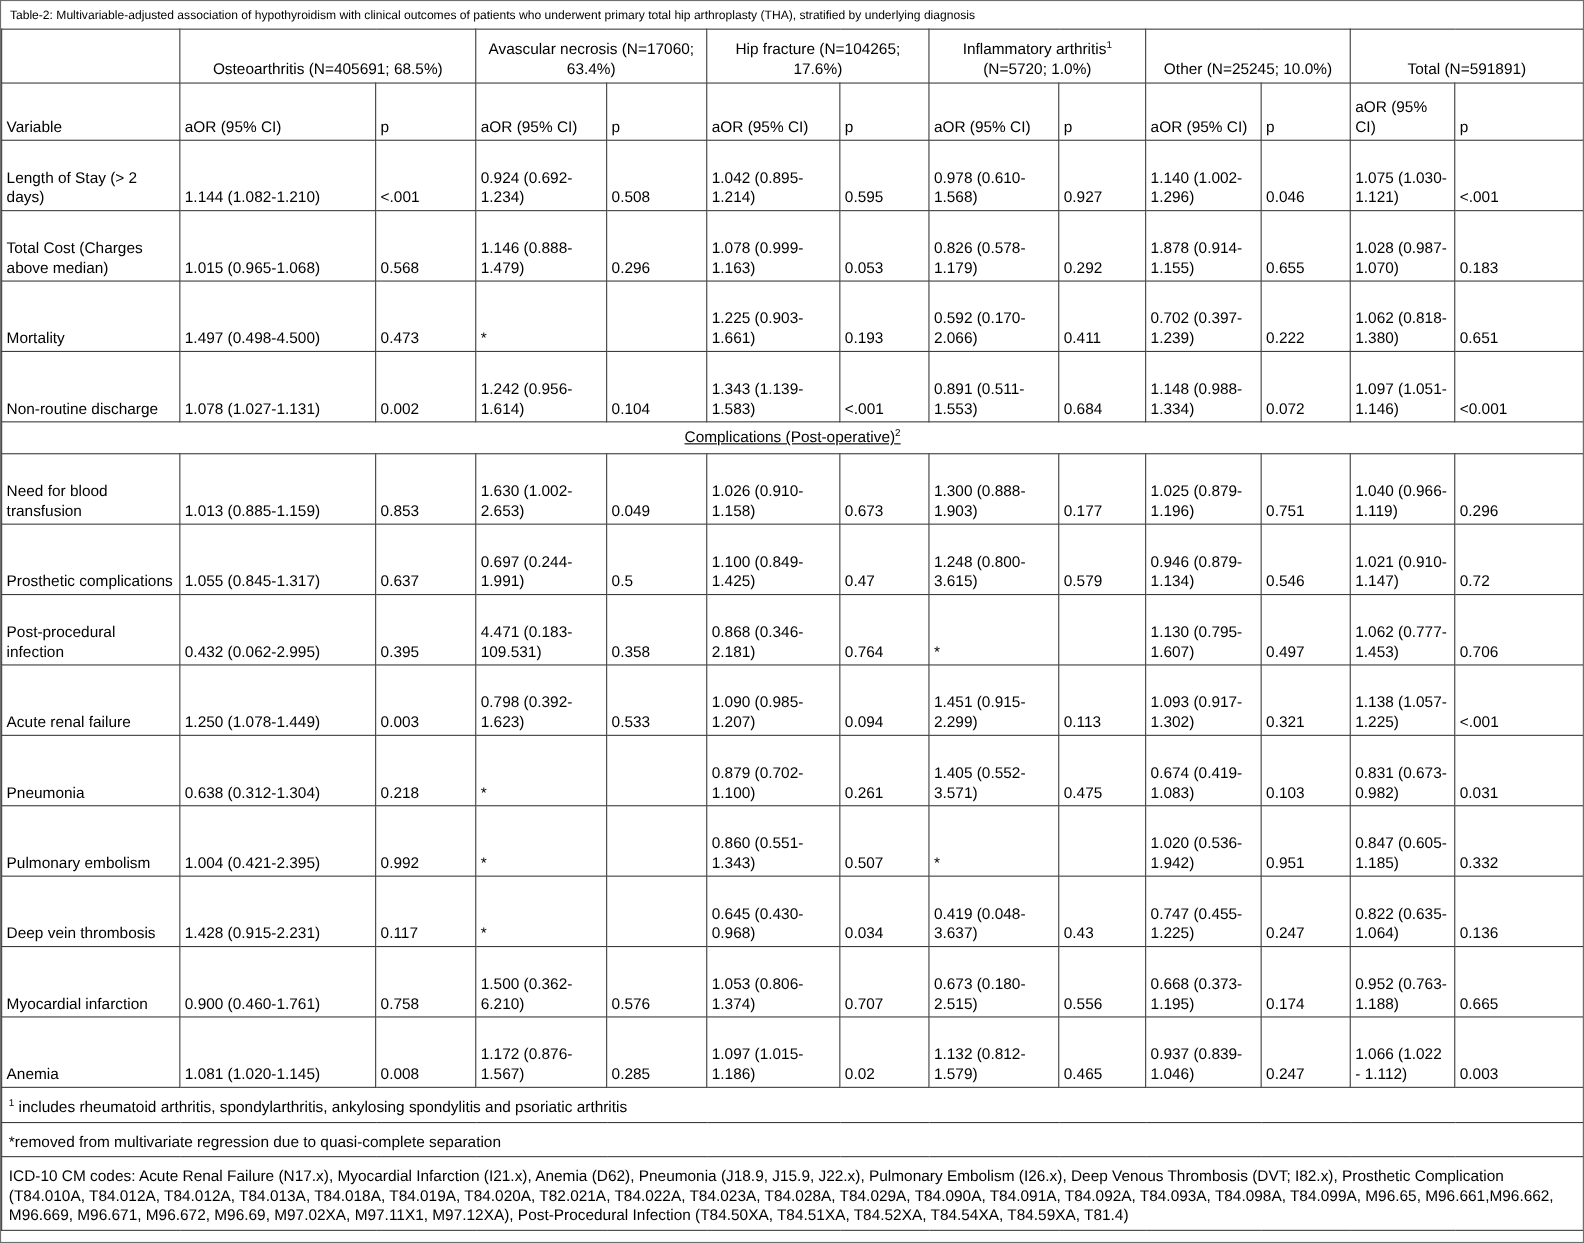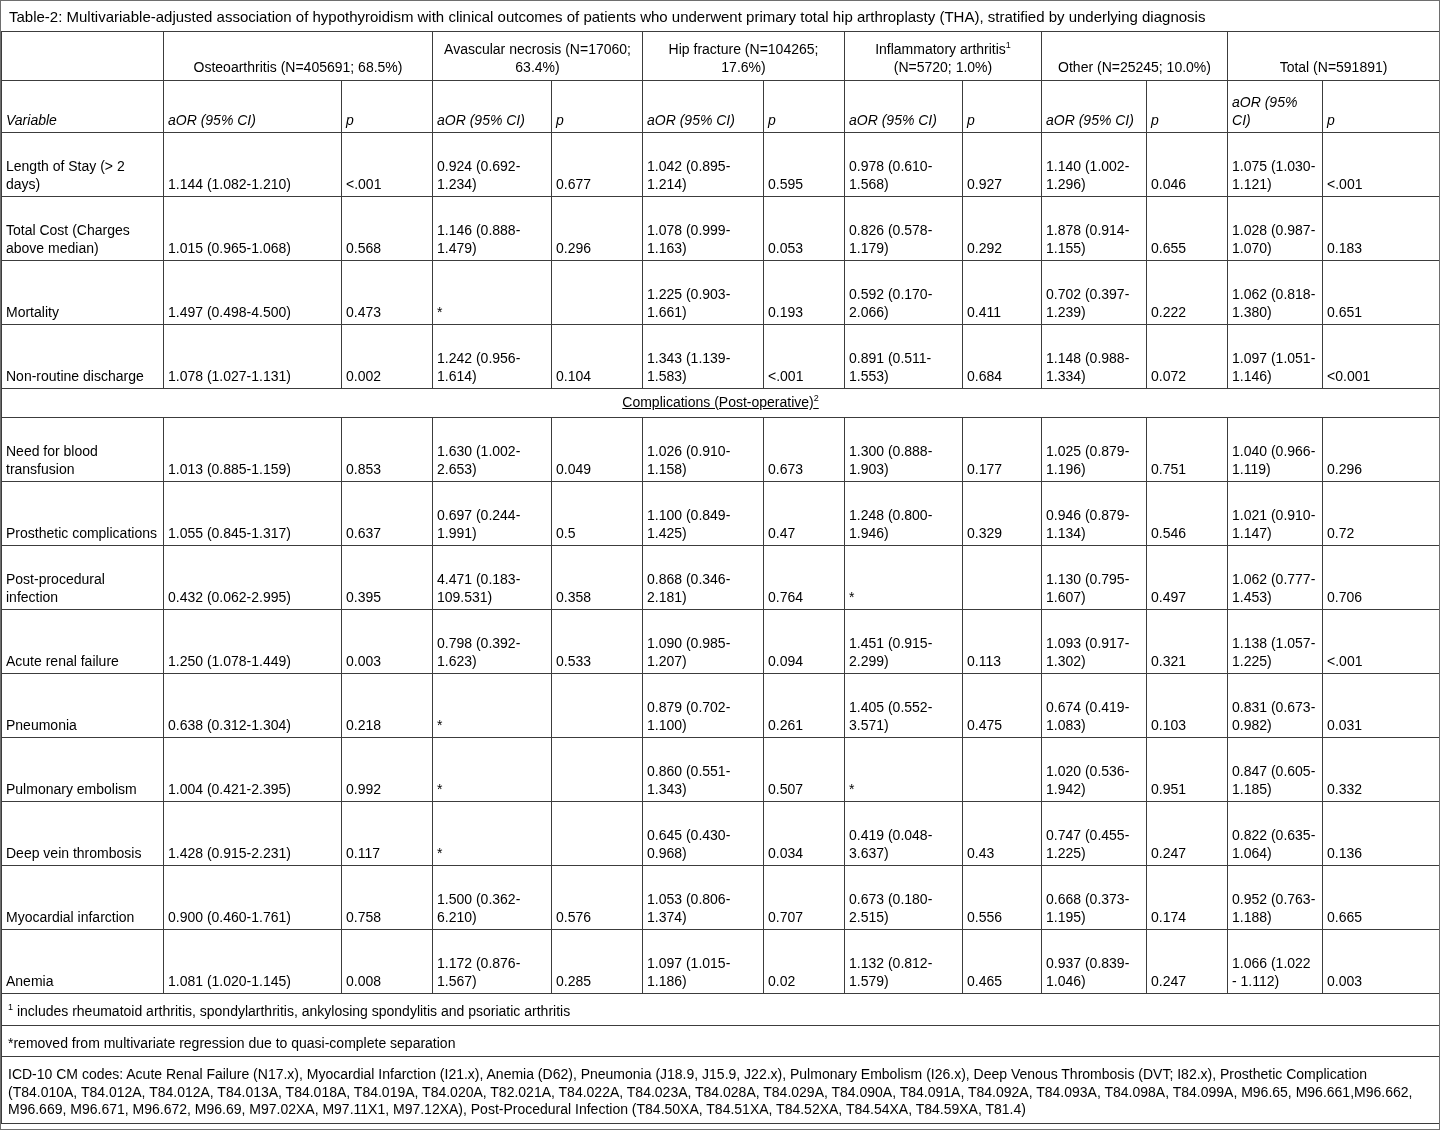--- a/index.html
+++ b/index.html
@@ -1,30 +1,30 @@
 <!DOCTYPE html>
 <html><head>
 <meta charset="utf-8">
 <style>
   html,body { margin:0; padding:0; background:#ffffff; }
   body { width:1440px; height:1130px; overflow:hidden; font-family:"Liberation Sans", sans-serif; color:#000; }
   .page { box-sizing:border-box; width:1440px; height:1130px; border:1px solid #6e6e6e; background:#fff; overflow:hidden; }
-  .title { font-size:15px; padding:7px 6px 5px 8px; line-height:1.2; }
+  .title { font-size:11px; padding:7px 6px 5px 8px; line-height:1.2; }
   table { border-collapse:collapse; table-layout:fixed; width:1438px; font-size:14px; line-height:1.25; }
   th, td {
     border:1px solid #3c3c3c;
     vertical-align:bottom;
     text-align:left;
     font-weight:normal;
     padding:2px 4px 3px 4px;
     overflow:hidden;
     word-wrap:break-word;
   }
   thead tr.group-row th { height:42px; text-align:center; vertical-align:bottom; padding-bottom:4px; }
-  thead tr.sub-row th { height:46px;font-style:italic; }
+  thead tr.sub-row th { height:46px; }
   tbody tr.data-row td { height:58px; }
   tbody tr.section-row td { height:24px; text-align:center; vertical-align:middle; padding:2px;text-decoration:underline; }
   tbody tr.footnote-row td { vertical-align:bottom; padding:9px 6px 4px 6px; }
   tbody tr.footnote-row.tall td { }
   sup { font-size:9px; line-height:0; }
   .fn-line { padding:0; }
 </style>
 </head>
 <body>
 
@@ -71,21 +71,21 @@
           <th>aOR (95% CI)</th>
           <th>p</th>
         </tr>
       </thead>
     <tbody id="tbody">
         <tr class="data-row">
           <td>Length of Stay (&gt; 2 days)</td>
           <td>1.144 (1.082-1.210)</td>
           <td>&lt;.001</td>
           <td>0.924 (0.692-1.234)</td>
-          <td>0.677</td>
+          <td>0.508</td>
           <td>1.042 (0.895-1.214)</td>
           <td>0.595</td>
           <td>0.978 (0.610-1.568)</td>
           <td>0.927</td>
           <td>1.140 (1.002-1.296)</td>
           <td>0.046</td>
           <td>1.075 (1.030-1.121)</td>
           <td>&lt;.001</td>
         </tr>
         <tr class="data-row">
@@ -152,22 +152,22 @@
           <td>0.296</td>
         </tr>
         <tr class="data-row">
           <td>Prosthetic complications</td>
           <td>1.055 (0.845-1.317)</td>
           <td>0.637</td>
           <td>0.697 (0.244-1.991)</td>
           <td>0.5</td>
           <td>1.100 (0.849-1.425)</td>
           <td>0.47</td>
-          <td>1.248 (0.800-1.946)</td>
-          <td>0.329</td>
+          <td>1.248 (0.800-3.615)</td>
+          <td>0.579</td>
           <td>0.946 (0.879-1.134)</td>
           <td>0.546</td>
           <td>1.021 (0.910-1.147)</td>
           <td>0.72</td>
         </tr>
         <tr class="data-row">
           <td>Post-procedural infection</td>
           <td>0.432 (0.062-2.995)</td>
           <td>0.395</td>
           <td>4.471 (0.183-109.531)</td>

